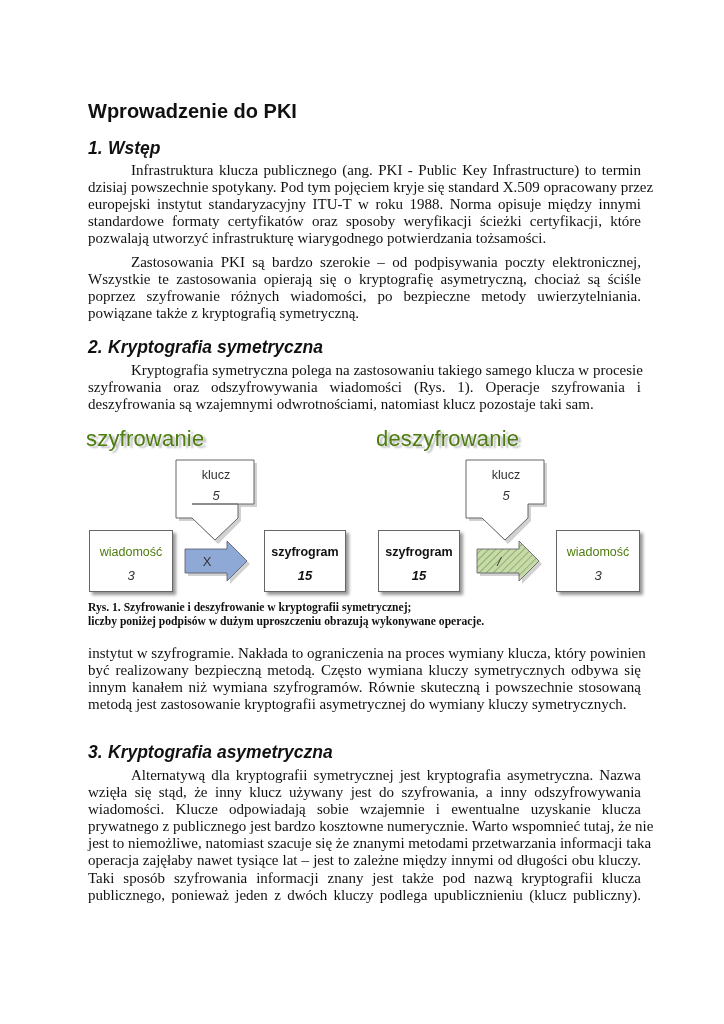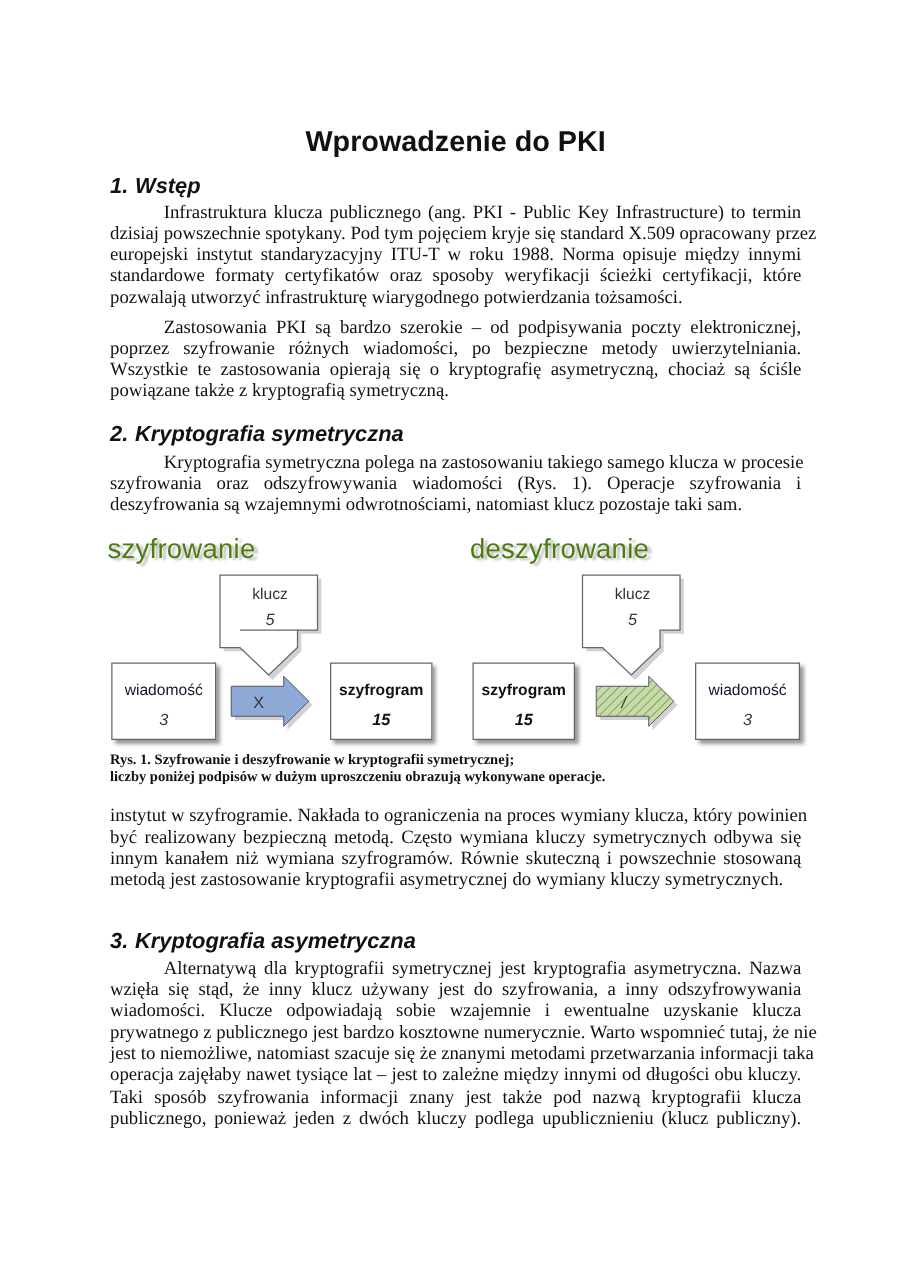--- a/index.html
+++ b/index.html
@@ -1,30 +1,30 @@
 <!DOCTYPE html>
 <html><head>
 <meta charset="utf-8">
 <style>
   html, body { margin: 0; padding: 0; background: #ffffff; }
   body { width: 724px; height: 1024px; position: relative; overflow: hidden; }
   .page { position: absolute; left: 88px; top: 0; width: 553px; font-family: "Liberation Serif", serif; color: #111; }
-  .title { position: absolute; left: 0; top: 100px; width: 553px; text-align: center; font-family: "Liberation Sans", sans-serif; font-weight: bold; font-size: 23px; }
+  .title { position: absolute; left: 0; top: 100px; width: 553px; font-family: "Liberation Sans", sans-serif; font-weight: bold; font-size: 20px; }
   .h { position: absolute; left: 0; font-family: "Liberation Sans", sans-serif; font-weight: bold; font-style: italic; font-size: 17.5px; white-space: nowrap; }
   .h .num { display: inline-block; width: 20px; }
   .p { position: absolute; left: 0; width: 553px; font-size: 15px; line-height: 17.1px; text-align: justify; }
   .p .line { display: block; text-align: justify; text-align-last: justify; white-space: nowrap; height: 17.1px; }
   .p .line.last { text-align-last: left; }
   .p .line.indent { padding-left: 43px; }
   .caption { position: absolute; left: 0; top: 601px; width: 553px; font-weight: bold; font-size: 11.6px; line-height: 14px; }
   
   .diagram { position: absolute; left: 0; top: 424px; width: 553px; height: 172px; font-family: "Liberation Sans", sans-serif; }
   .dtitle { position: absolute; font-size: 22px; color: #4d7c0f; letter-spacing: 0.2px; text-shadow: 3px 2px 2px #bbb; }
   .box { position: absolute; background: #fff; border: 1px solid #666; box-shadow: 3px 3px 3px #999; text-align: center; }
-  .box .lbl { display: block; font-size: 12.5px; color: #0f172a; }
+  .box .lbl { display: block; font-size: 12.5px; color: #4d7c0f; }
   .box .val { display: block; font-size: 13px; color: #333; font-style: italic; margin-top: 9px; }
   .box.bold .lbl, .box.bold .val { font-weight: bold; color: #111; }
   svg.arrow { position: absolute; overflow: visible; }
 </style>
 </head>
 <body>
 
 <div class="page">
 
   <div class="title">Wprowadzenie do PKI</div>
@@ -34,22 +34,22 @@
   </div>
   <div class="p" style="top:162px">
     <span class="line indent">Infrastruktura klucza publicznego (ang. PKI - Public Key Infrastructure) to termin</span>
     <span class="line">dzisiaj powszechnie spotykany. Pod tym pojęciem kryje się standard X.509 opracowany przez</span>
     <span class="line">europejski instytut standaryzacyjny ITU-T w roku 1988. Norma opisuje między innymi</span>
     <span class="line">standardowe formaty certyfikatów oraz sposoby weryfikacji ścieżki certyfikacji, które</span>
     <span class="line last">pozwalają utworzyć infrastrukturę wiarygodnego potwierdzania tożsamości.</span>
   </div>
   <div class="p" style="top:254px">
     <span class="line indent">Zastosowania PKI są bardzo szerokie – od podpisywania poczty elektronicznej,</span>
+    <span class="line">Wszystkie te zastosowania opierają się o kryptografię asymetryczną, chociaż są ściśle</span>
     <span class="line">poprzez szyfrowanie różnych wiadomości, po bezpieczne metody uwierzytelniania.</span>
-    <span class="line">Wszystkie te zastosowania opierają się o kryptografię asymetryczną, chociaż są ściśle</span>
     <span class="line last">powiązane także z kryptografią symetryczną.</span>
   </div>
 
   <div class="h" style="top:337px">
     <span class="num">2.</span><span>Kryptografia symetryczna</span>
   </div>
   <div class="p" style="top:362px">
     <span class="line indent">Kryptografia symetryczna polega na zastosowaniu takiego samego klucza w procesie</span>
     <span class="line">szyfrowania oraz odszyfrowywania wiadomości (Rys. 1). Operacje szyfrowania i</span>
     <span class="line last">deszyfrowania są wzajemnymi odwrotnościami, natomiast klucz pozostaje taki sam.</span>

